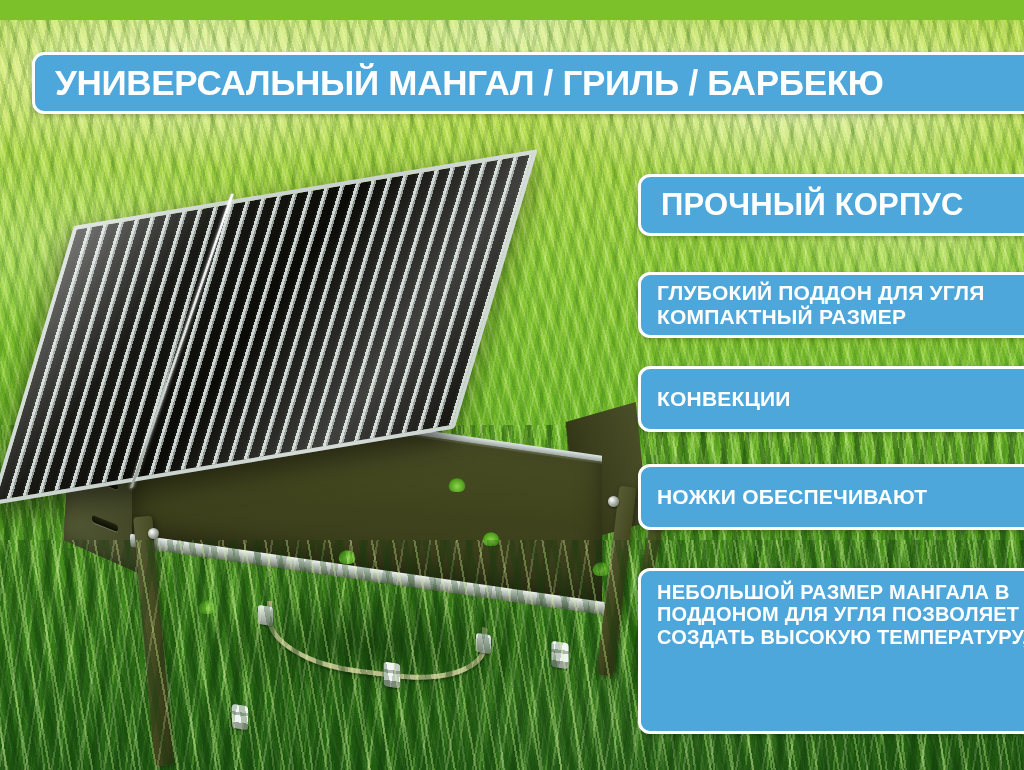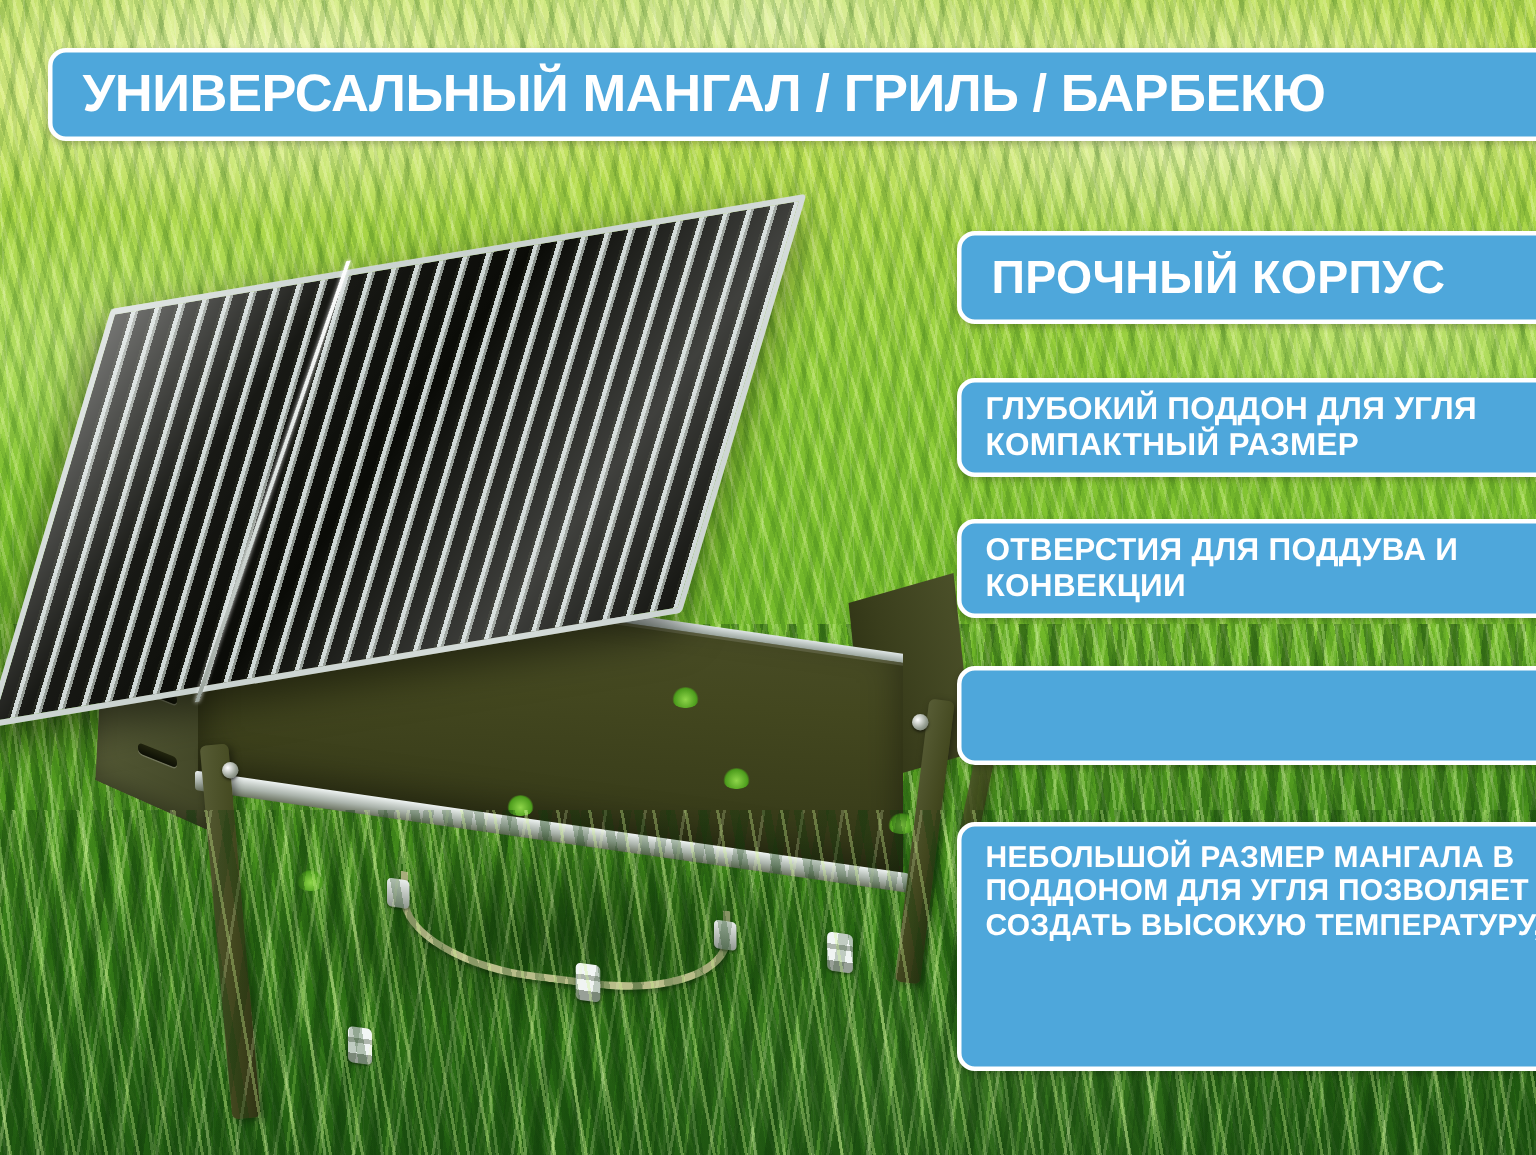--- a/index.html
+++ b/index.html
@@ -4,21 +4,21 @@
 <style>
   * { margin:0; padding:0; box-sizing:border-box; }
   html,body { width:1024px; height:770px; overflow:hidden; }
   body {
     font-family:"Liberation Sans", sans-serif;
     background:#7cc02a;
     position:relative;
   }
 
   
-  #stage { position:absolute; inset:0; overflow:hidden; }
+  #stage { position:absolute; inset:0; overflow:hidden;margin-top:20px; }
 
   .bg-base{
     position:absolute; inset:0;
     background:
       linear-gradient(180deg,
         #b9dc52 0%,
         #c8e35c 8%,
         #a9d646 20%,
         #8ecb36 34%,
         #79be2c 50%,
@@ -365,27 +365,27 @@
 
   <div class="badge" id="badge-2">
     <span class="lines">
       <span>ГЛУБОКИЙ ПОДДОН ДЛЯ УГЛЯ</span>
       <span>КОМПАКТНЫЙ РАЗМЕР</span>
     </span>
   </div>
 
   <div class="badge" id="badge-3">
     <span class="lines">
-      <span>ОТВЕРСТИЯ ДЛЯ ПОДДУВА И</span>
       <span>КОНВЕКЦИИ</span>
     </span>
   </div>
 
   <div class="badge" id="badge-4">
     <span class="lines">
+      <span>НОЖКИ ОБЕСПЕЧИВАЮТ</span>
     </span>
   </div>
 
   <div class="badge" id="badge-5">
     <span class="lines">
       <span>НЕБОЛЬШОЙ РАЗМЕР МАНГАЛА В</span>
       <span>ПОДДОНОМ ДЛЯ УГЛЯ ПОЗВОЛЯЕТ</span>
       <span>СОЗДАТЬ ВЫСОКУЮ ТЕМПЕРАТУРУ,</span>
     </span>
   </div>

